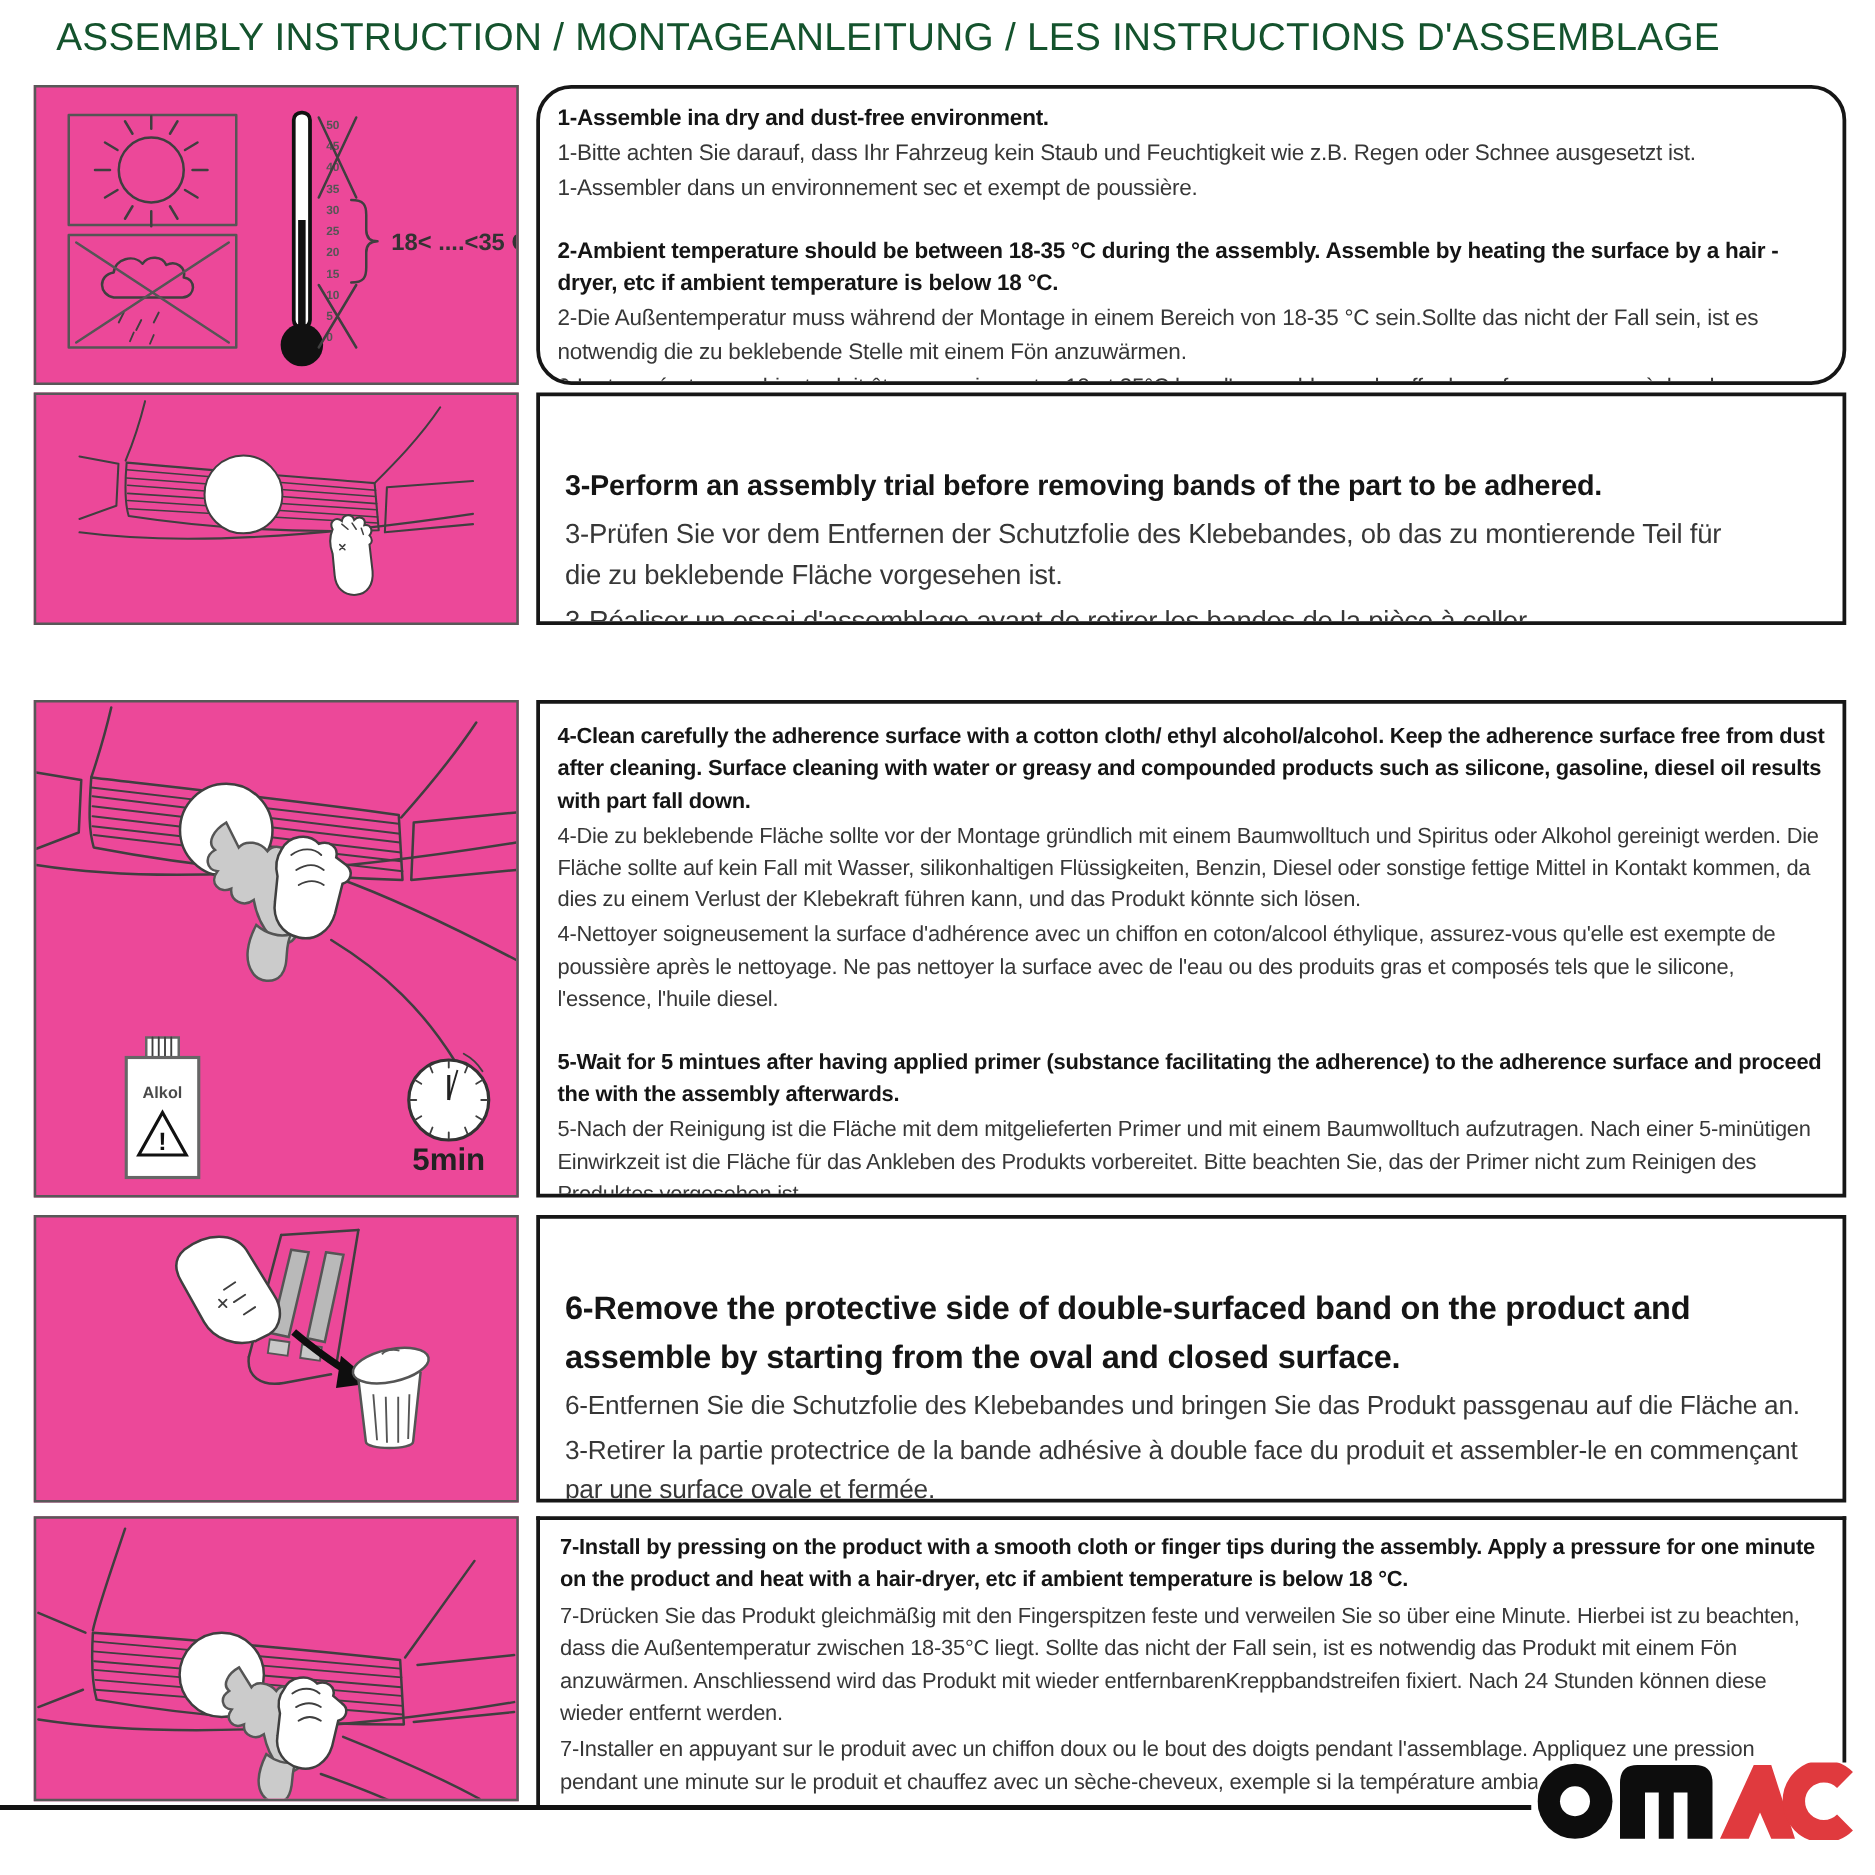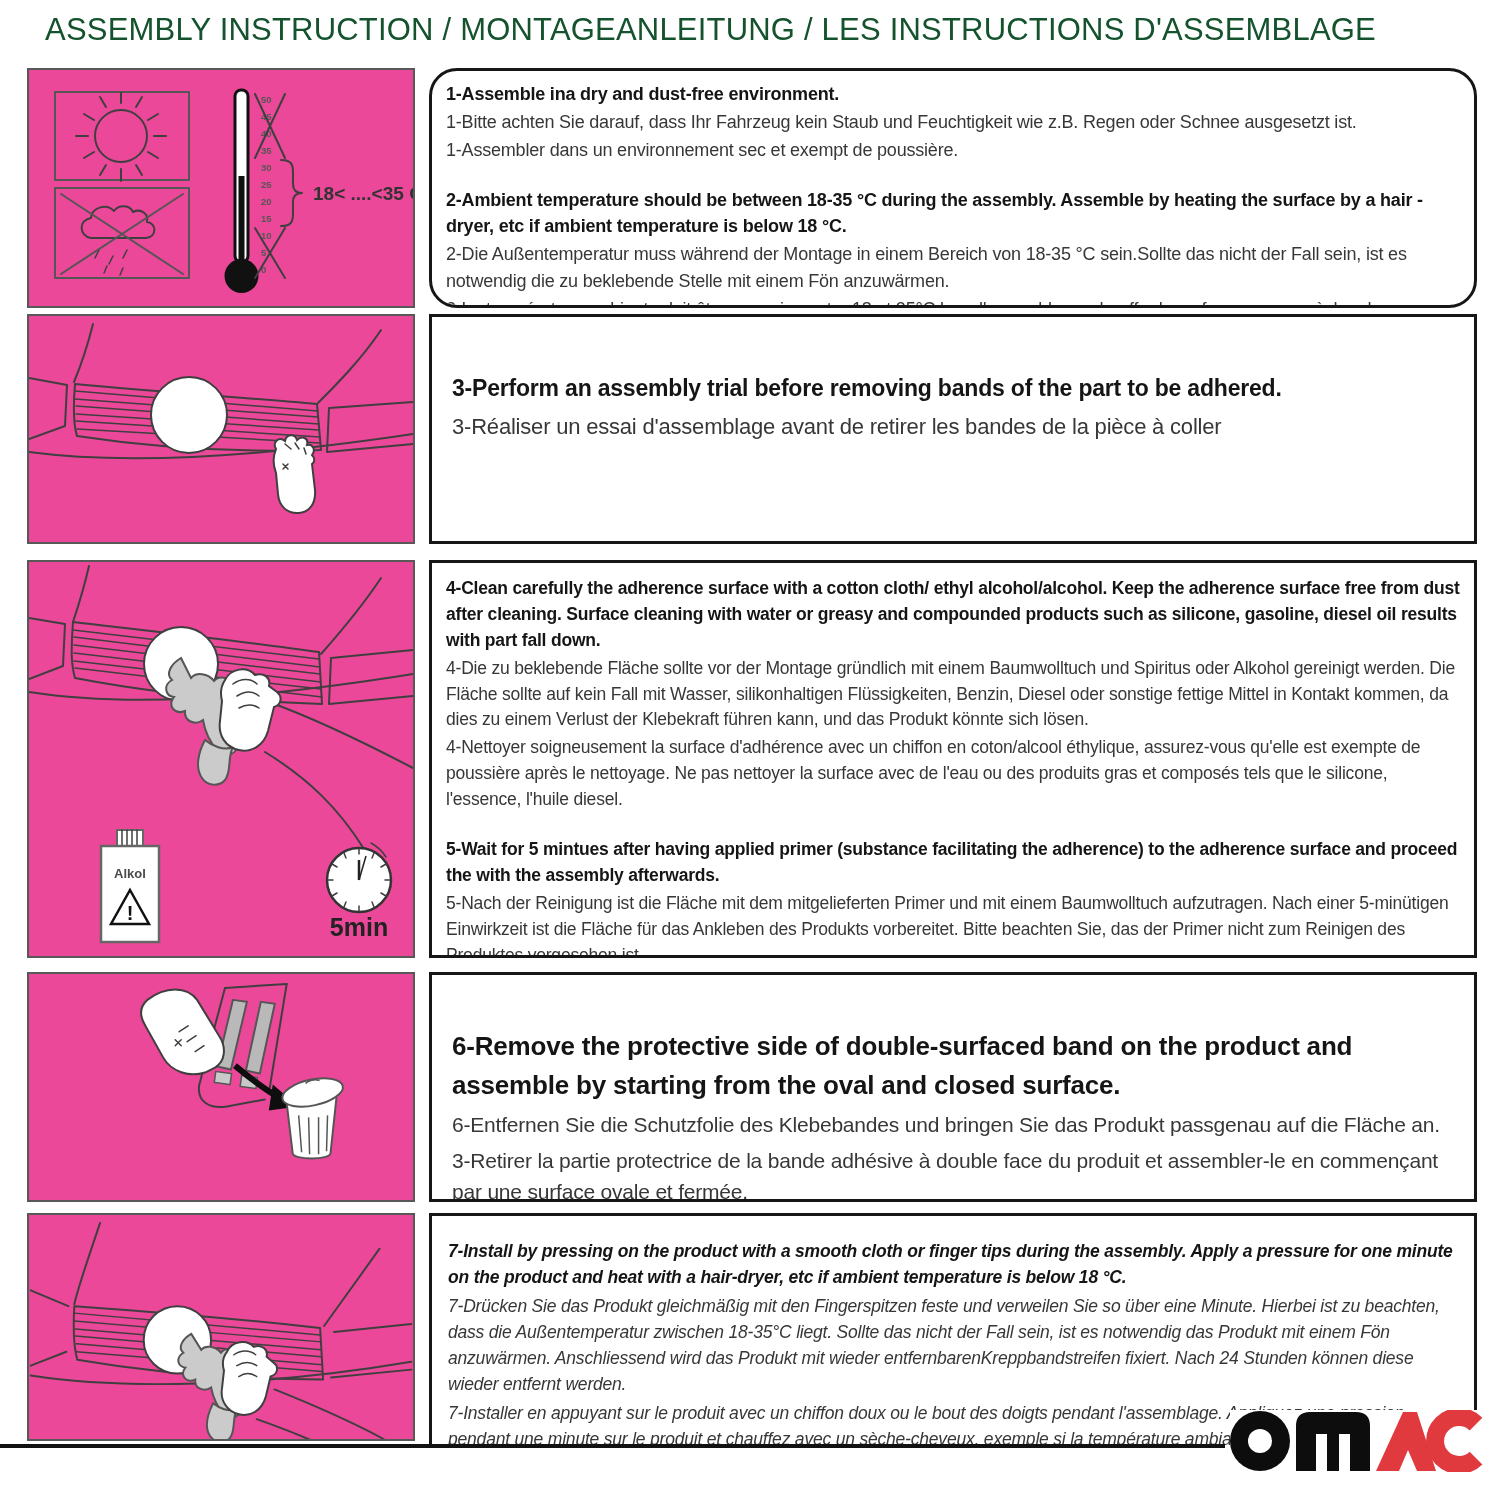--- a/index.html
+++ b/index.html
@@ -7,21 +7,21 @@
     width:1500px;height:1500px;position:relative;background:#fff;
     font-family:"Liberation Sans",sans-serif;color:#1d1d1d;overflow:hidden;
   }
   .page-title{
     position:absolute;left:45px;top:12px;margin:0;
     font-size:31px;font-weight:400;letter-spacing:.2px;color:#14532d;
     white-space:nowrap;
   }
   .row{position:absolute;left:27px;right:23px;display:flex;align-items:stretch;}
   #row1{top:68px;height:240px;}
-  #row2{top:314px;height:230px;}
+  #row2{top:314px;height:186px;}
   #row3{top:560px;height:398px;}
   #row4{top:972px;height:230px;}
   #row5{top:1213px;height:234px;}
   .illus{
     width:388px;flex:none;border:2px solid #585858;background:#ec4899;
     box-sizing:border-box;overflow:hidden;
   }
   .illus svg{display:block;width:100%;height:100%;}
   .textbox{
     flex:1;margin-left:14px;border:3px solid #161616;background:#fff;
@@ -33,21 +33,21 @@
   .gap{margin-top:24px !important;}
   
   #row1 .textbox{padding:10px 14px;font-size:18px;line-height:1.45;letter-spacing:-.2px;border-radius:28px;}
   #row2 .textbox{padding:54px 20px;font-size:22px;line-height:1.5;letter-spacing:-.2px;}
   #row2 .p-b{font-size:23px;}
   #row2 .textbox p{max-width:950px;margin-bottom:4px;}
   #row3 .textbox{padding:13px 14px;font-size:17.5px;line-height:1.48;letter-spacing:-.2px;}
   #row4 .textbox{padding:52px 20px;font-size:21px;line-height:1.5;letter-spacing:-.2px;}
   #row4 .p-b{font-size:26px;}
   #row4 .textbox p{max-width:1000px;margin-bottom:4px;}
-  #row5 .textbox{padding:22px 16px;font-size:17.5px;line-height:1.5;letter-spacing:-.2px;font-style:italic;}
+  #row5 .textbox{padding:8px 16px;font-size:17.5px;line-height:1.5;letter-spacing:-.2px;}
   #row5 .illus{height:228px;}
   #row5 .textbox{height:234px;border-bottom:none;}
   .bottom-rule{position:absolute;left:0;top:1444px;width:1225px;height:4px;background:#121212;}
   .logo{position:absolute;left:1230px;top:1410px;width:266px;height:62px;background:#fff;}
   .logo svg{display:block;width:100%;height:100%;}
   
   .art{stroke:#3f3f3f;stroke-width:2;fill:none;stroke-linecap:round;stroke-linejoin:round;}
   .thin{stroke-width:1.5;}
   .tick-num{font-size:9.5px;fill:#555;font-weight:600;}
   .svg-label{font-size:19px;font-weight:600;fill:#333;}
@@ -121,20 +121,21 @@
       </g>
       <g>
         <path d="M247,131 c-4,-7 3,-13 9,-8 c1,-7 10,-8 12,-1 c5,-5 12,-2 10,5 c6,-1 9,5 5,10 c3,3 3,7 0,9 l3,26 c1,13 -5,22 -16,23 c-12,1 -20,-7 -21,-19 l-2,-21 c-3,-8 -3,-17 0,-24 z" fill="#fff" stroke="#3f3f3f" stroke-width="2"></path>
         <path class="art thin" d="M256,126 l6,5 M266,125 l4,6 M275,130 l2,6"></path>
         <path class="art thin" d="M254,146 l5,5 M259,146 l-5,5"></path>
       </g>
     </svg>
   </div>
   <div class="textbox">
     <p class="p-b">3-Perform an assembly trial before removing bands of the part to be adhered.</p>
+    <p class="p-n">3-Prüfen Sie vor dem Entfernen der Schutzfolie des Klebebandes, ob das zu montierende Teil für die zu beklebende Fläche vorgesehen ist.</p>
     <p class="p-n">3-Réaliser un essai d'assemblage avant de retirer les bandes de la pièce à coller</p>
   </div>
 </div>
 
 <div class="row" id="row3">
   <div class="illus">
     <svg viewBox="0 0 384 394">
       <g class="art">
         <path d="M60,4 C54,30 48,48 44,60"></path>
         <path d="M352,16 C332,46 308,74 292,92"></path>

